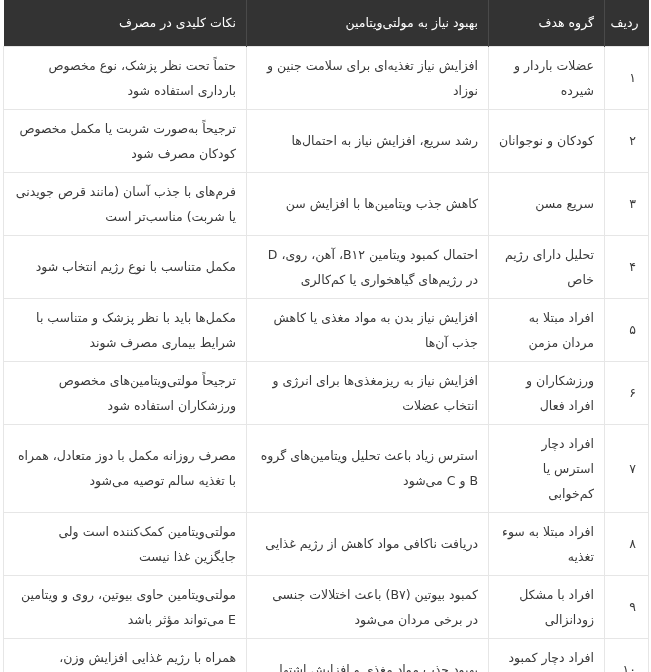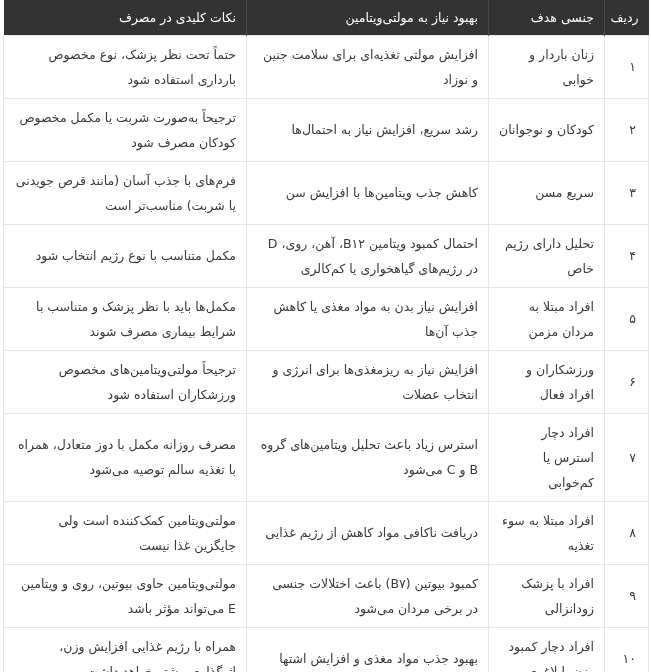--- a/index.html
+++ b/index.html
@@ -30,21 +30,21 @@
     table.vtable col.c-idx { width: 44px; }
     table.vtable col.c-group { width: 116px; }
     table.vtable col.c-reason { width: 242px; }
     table.vtable col.c-notes { width: 243px; }
 
     table.vtable thead th {
       background: #333333;
       color: #ffffff;
       font-weight: normal;
       text-align: right;
-      height: 35px;
+      height: 46px;
       padding: 0 10px;
       border-left: 1px solid #4a4a4a;
       font-size: 12.5px;
       box-sizing: border-box;
     }
     table.vtable thead th:last-child { border-left: none; }
 
     table.vtable tbody td {
       border: 1px solid #e6e6e6;
       text-align: right;
@@ -66,30 +66,30 @@
   <table class="vtable">
     <colgroup>
       <col class="c-idx">
       <col class="c-group">
       <col class="c-reason">
       <col class="c-notes">
     </colgroup>
     <thead>
       <tr>
         <th>ردیف</th>
-        <th>جنسی هدف</th>
+        <th>گروه هدف</th>
         <th>بهبود نیاز به مولتی‌ویتامین</th>
         <th>نکات کلیدی در مصرف</th>
       </tr>
     </thead>
     <tbody>
       <tr>
         <td class="idx">۱</td>
-        <td>زنان باردار و خوابی</td>
-        <td>افزایش مولتی تغذیه‌ای برای سلامت جنین و نوزاد</td>
+        <td>عضلات باردار و شیرده</td>
+        <td>افزایش نیاز تغذیه‌ای برای سلامت جنین و نوزاد</td>
         <td>حتماً تحت نظر پزشک، نوع مخصوص بارداری استفاده شود</td>
       </tr>
       <tr>
         <td class="idx">۲</td>
         <td>کودکان و نوجوانان</td>
         <td>رشد سریع، افزایش نیاز به احتمال‌ها</td>
         <td>ترجیحاً به‌صورت شربت یا مکمل مخصوص کودکان مصرف شود</td>
       </tr>
       <tr>
         <td class="idx">۳</td>
@@ -122,21 +122,21 @@
         <td>مصرف روزانه مکمل با دوز متعادل، همراه با تغذیه سالم توصیه می‌شود</td>
       </tr>
       <tr>
         <td class="idx">۸</td>
         <td>افراد مبتلا به سوء تغذیه</td>
         <td>دریافت ناکافی مواد کاهش از رژیم غذایی</td>
         <td>مولتی‌ویتامین کمک‌کننده است ولی جایگزین غذا نیست</td>
       </tr>
       <tr>
         <td class="idx">۹</td>
-        <td>افراد با پزشک زودانزالی</td>
+        <td>افراد با مشکل زودانزالی</td>
         <td>کمبود بیوتین (B۷) باعث اختلالات جنسی در برخی مردان می‌شود</td>
         <td>مولتی‌ویتامین حاوی بیوتین، روی و ویتامین E می‌تواند مؤثر باشد</td>
       </tr>
       <tr>
         <td class="idx">۱۰</td>
         <td>افراد دچار کمبود وزن یا لاغری</td>
         <td>بهبود جذب مواد مغذی و افزایش اشتها</td>
         <td>همراه با رژیم غذایی افزایش وزن، اثرگذاری بیشتر خواهد داشت</td>
       </tr>
 

